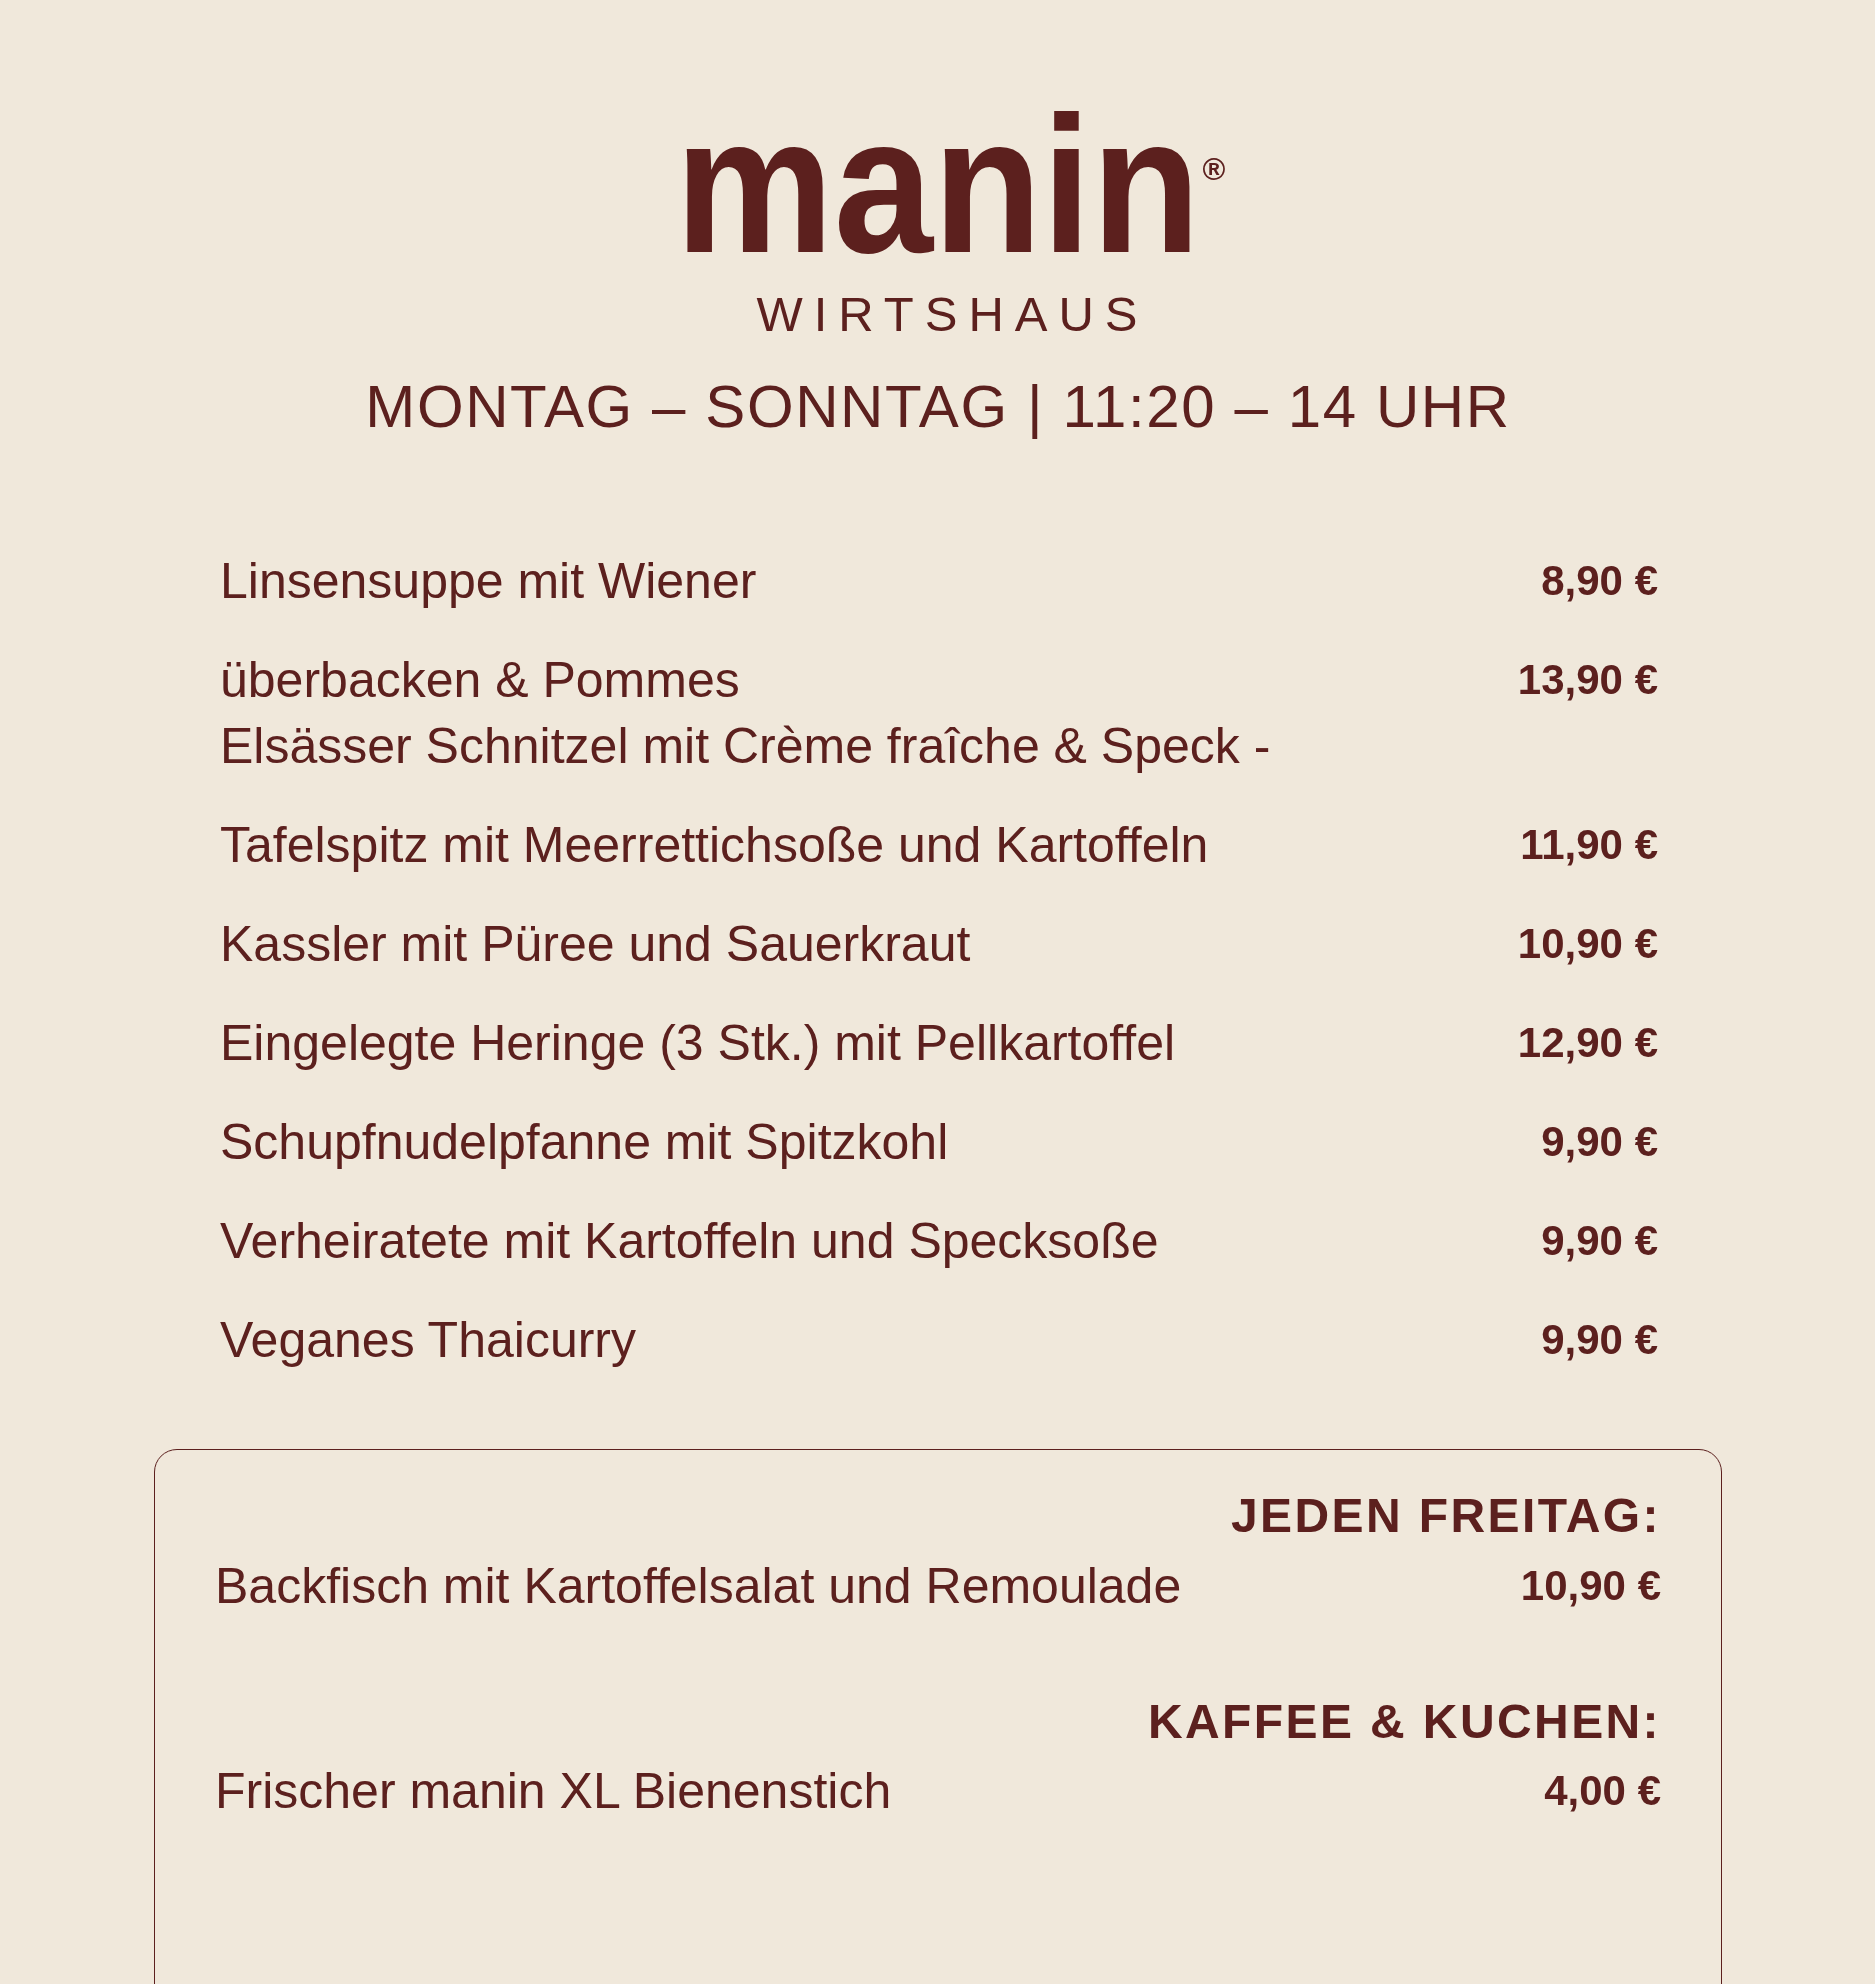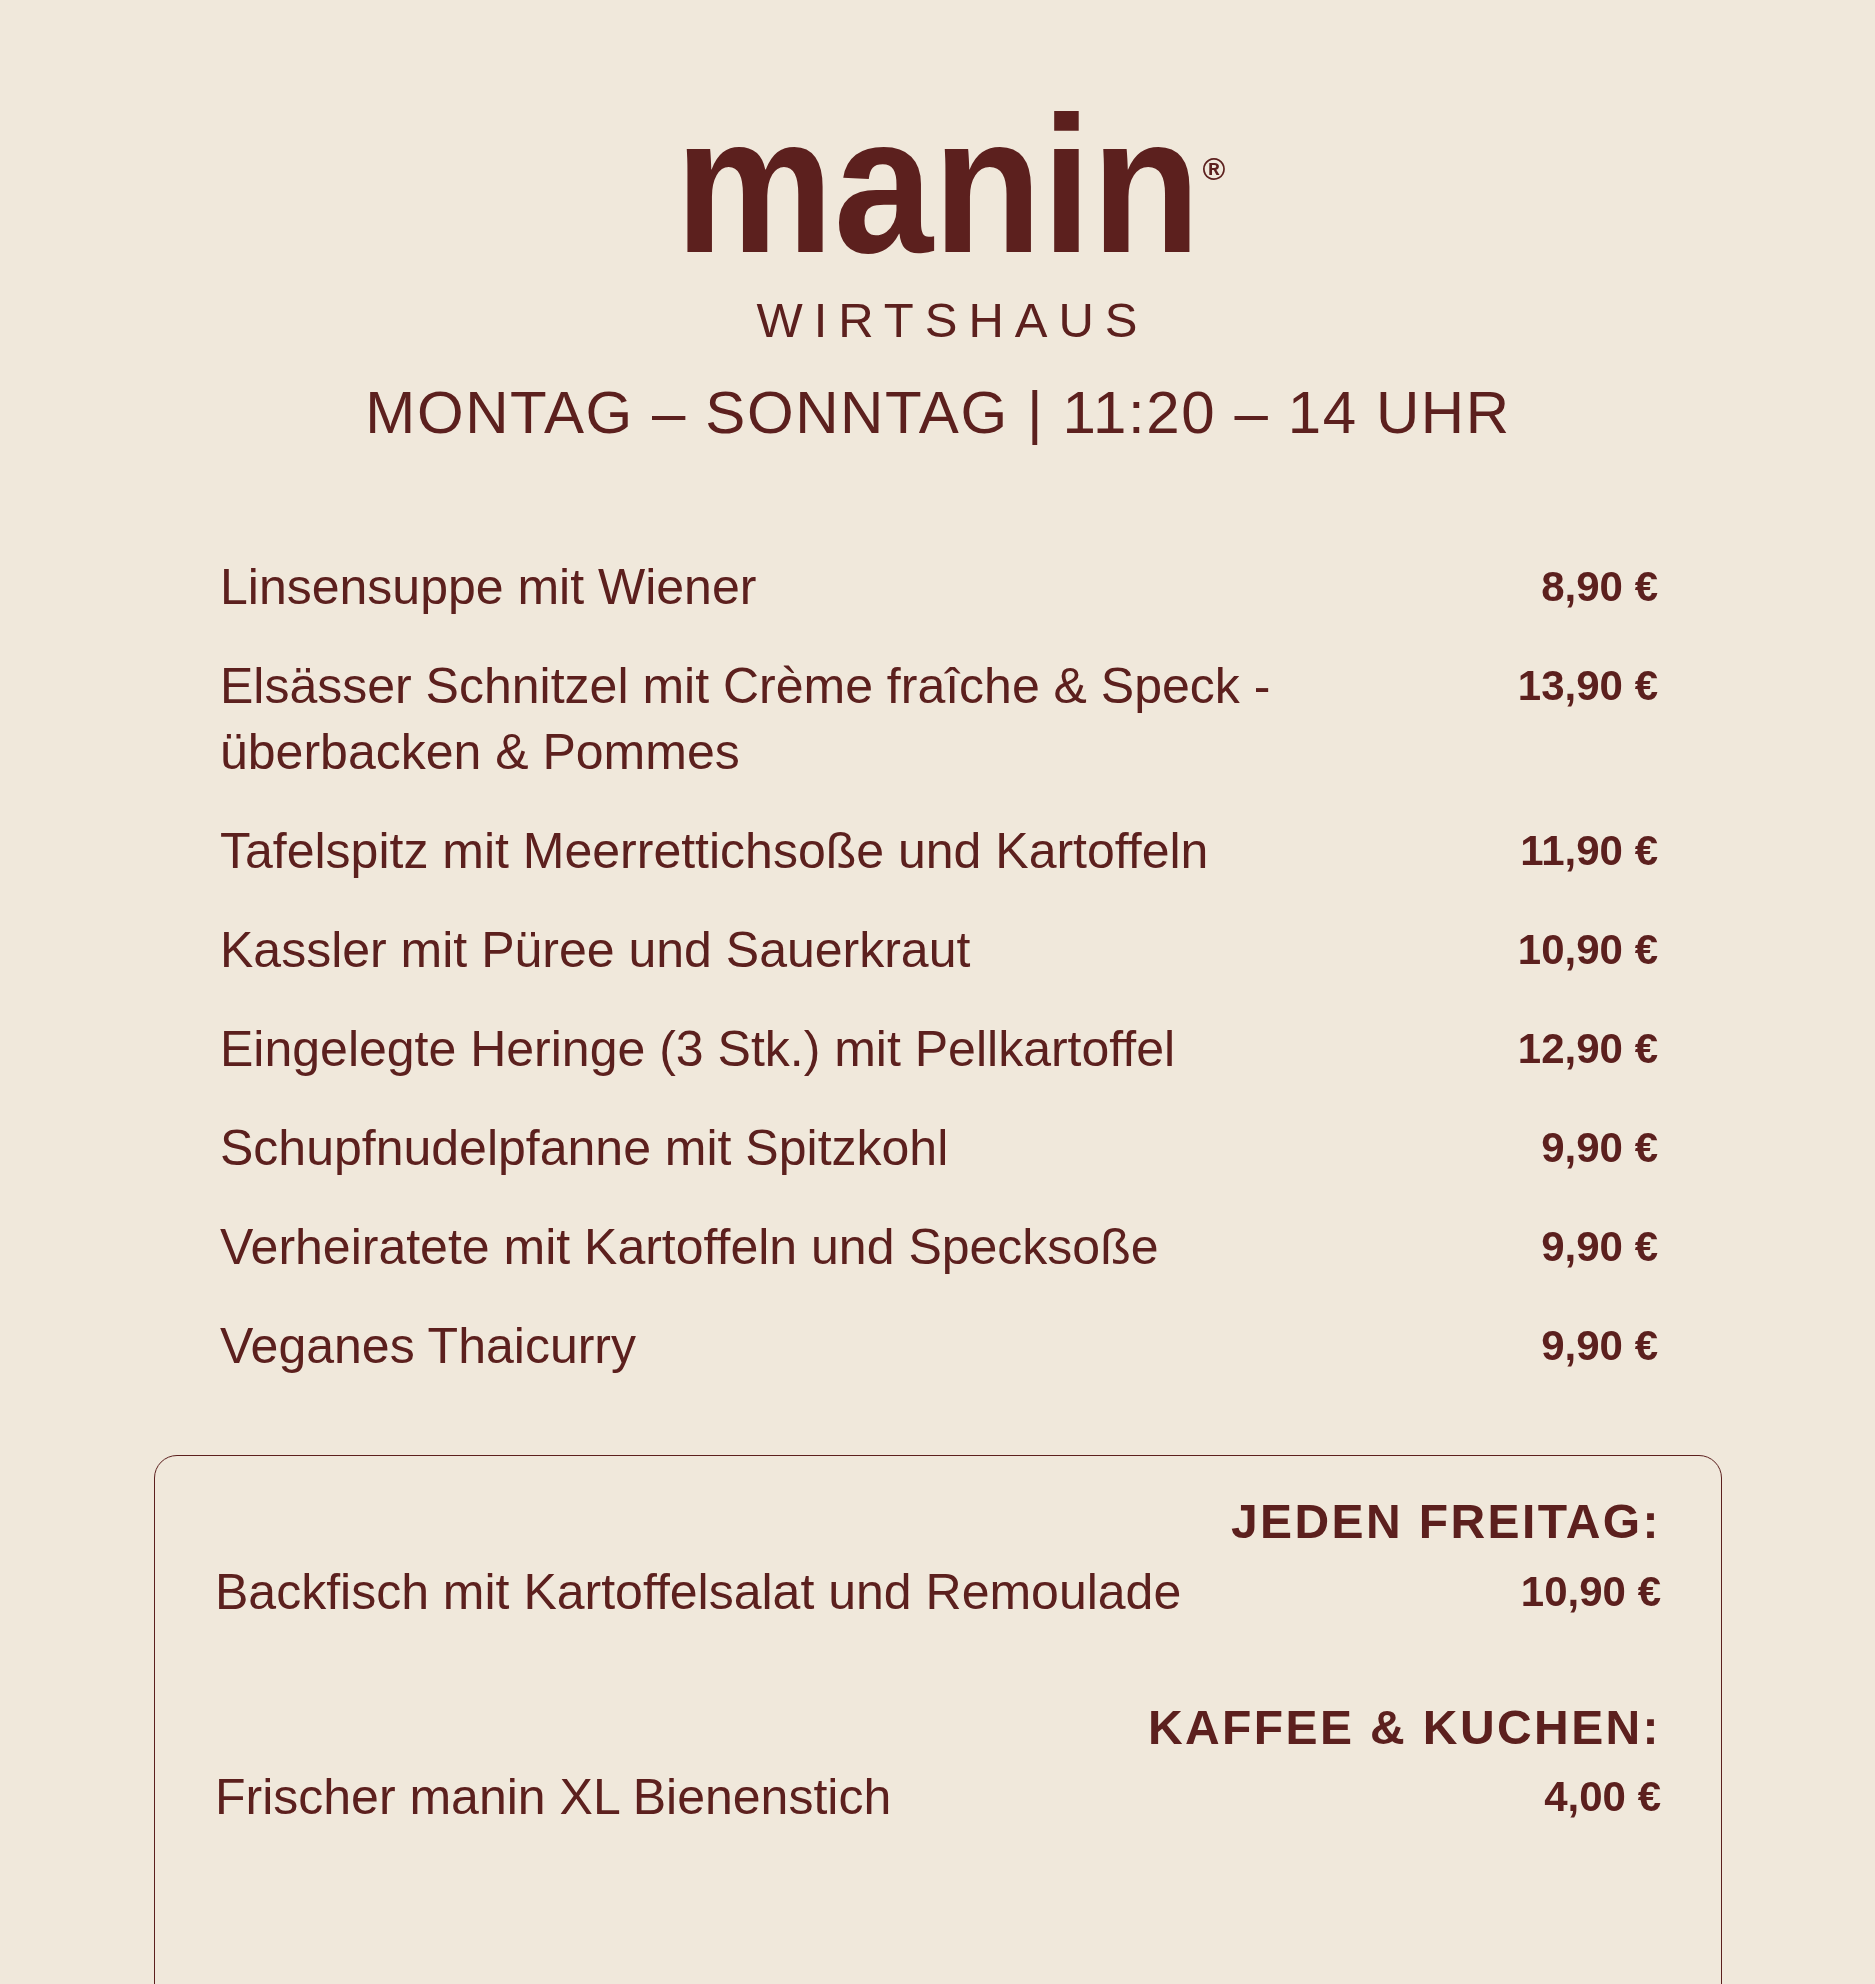--- a/index.html
+++ b/index.html
@@ -35,21 +35,21 @@
   .reg{
     position:absolute;
     left:100%;
     margin-left:1.6px;
     top:67px;
     font-size:31px;
     line-height:31px;
     font-weight:bold;
   }
   .subbrand{
-    margin-top:14px;
+    margin-top:8px;
     text-align:center;
     font-size:49px;
     line-height:49px;
     letter-spacing:11px;
     padding-left:29px;
     font-weight:normal;
   }
   
   .title{
     margin-top:89px;
@@ -132,22 +132,22 @@
 <main>
   <div class="subtitle">MONTAG – SONNTAG | 11:20 – 14 UHR</div>
 
   <ul class="menu-list">
     <li class="item-row">
       <span class="item-name">Linsensuppe mit Wiener</span>
       <span class="item-price">8,90 €</span>
     </li>
     <li class="item-row">
       <span class="item-name">
+        <div>überbacken &amp; Pommes</div>
         <div>Elsässer Schnitzel mit Crème fraîche &amp; Speck -</div>
-        <div>überbacken &amp; Pommes</div>
       </span>
       <span class="item-price">13,90 €</span>
     </li>
     <li class="item-row">
       <span class="item-name">Tafelspitz mit Meerrettichsoße und Kartoffeln</span>
       <span class="item-price">11,90 €</span>
     </li>
     <li class="item-row">
       <span class="item-name">Kassler mit Püree und Sauerkraut</span>
       <span class="item-price">10,90 €</span>

